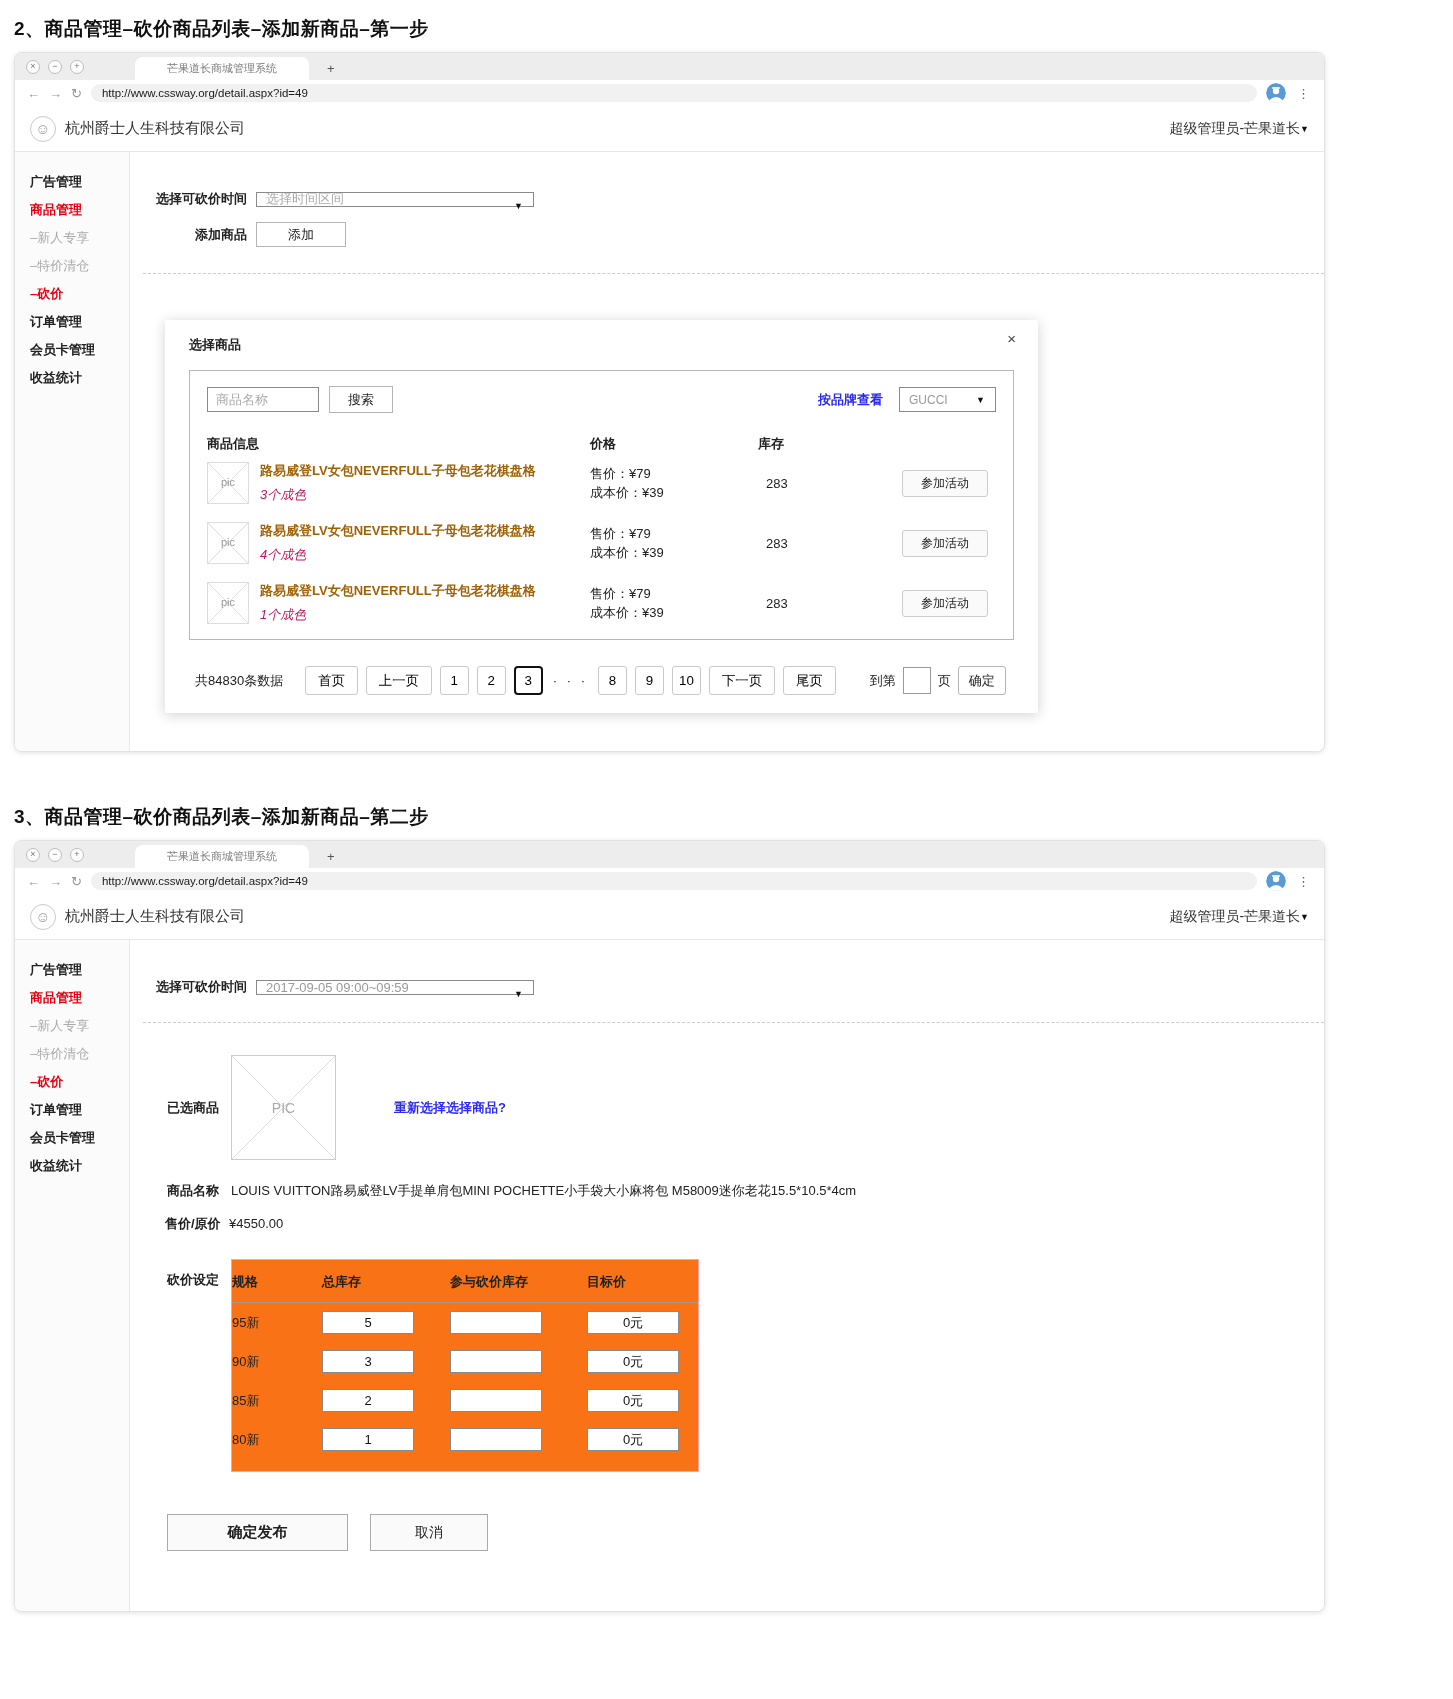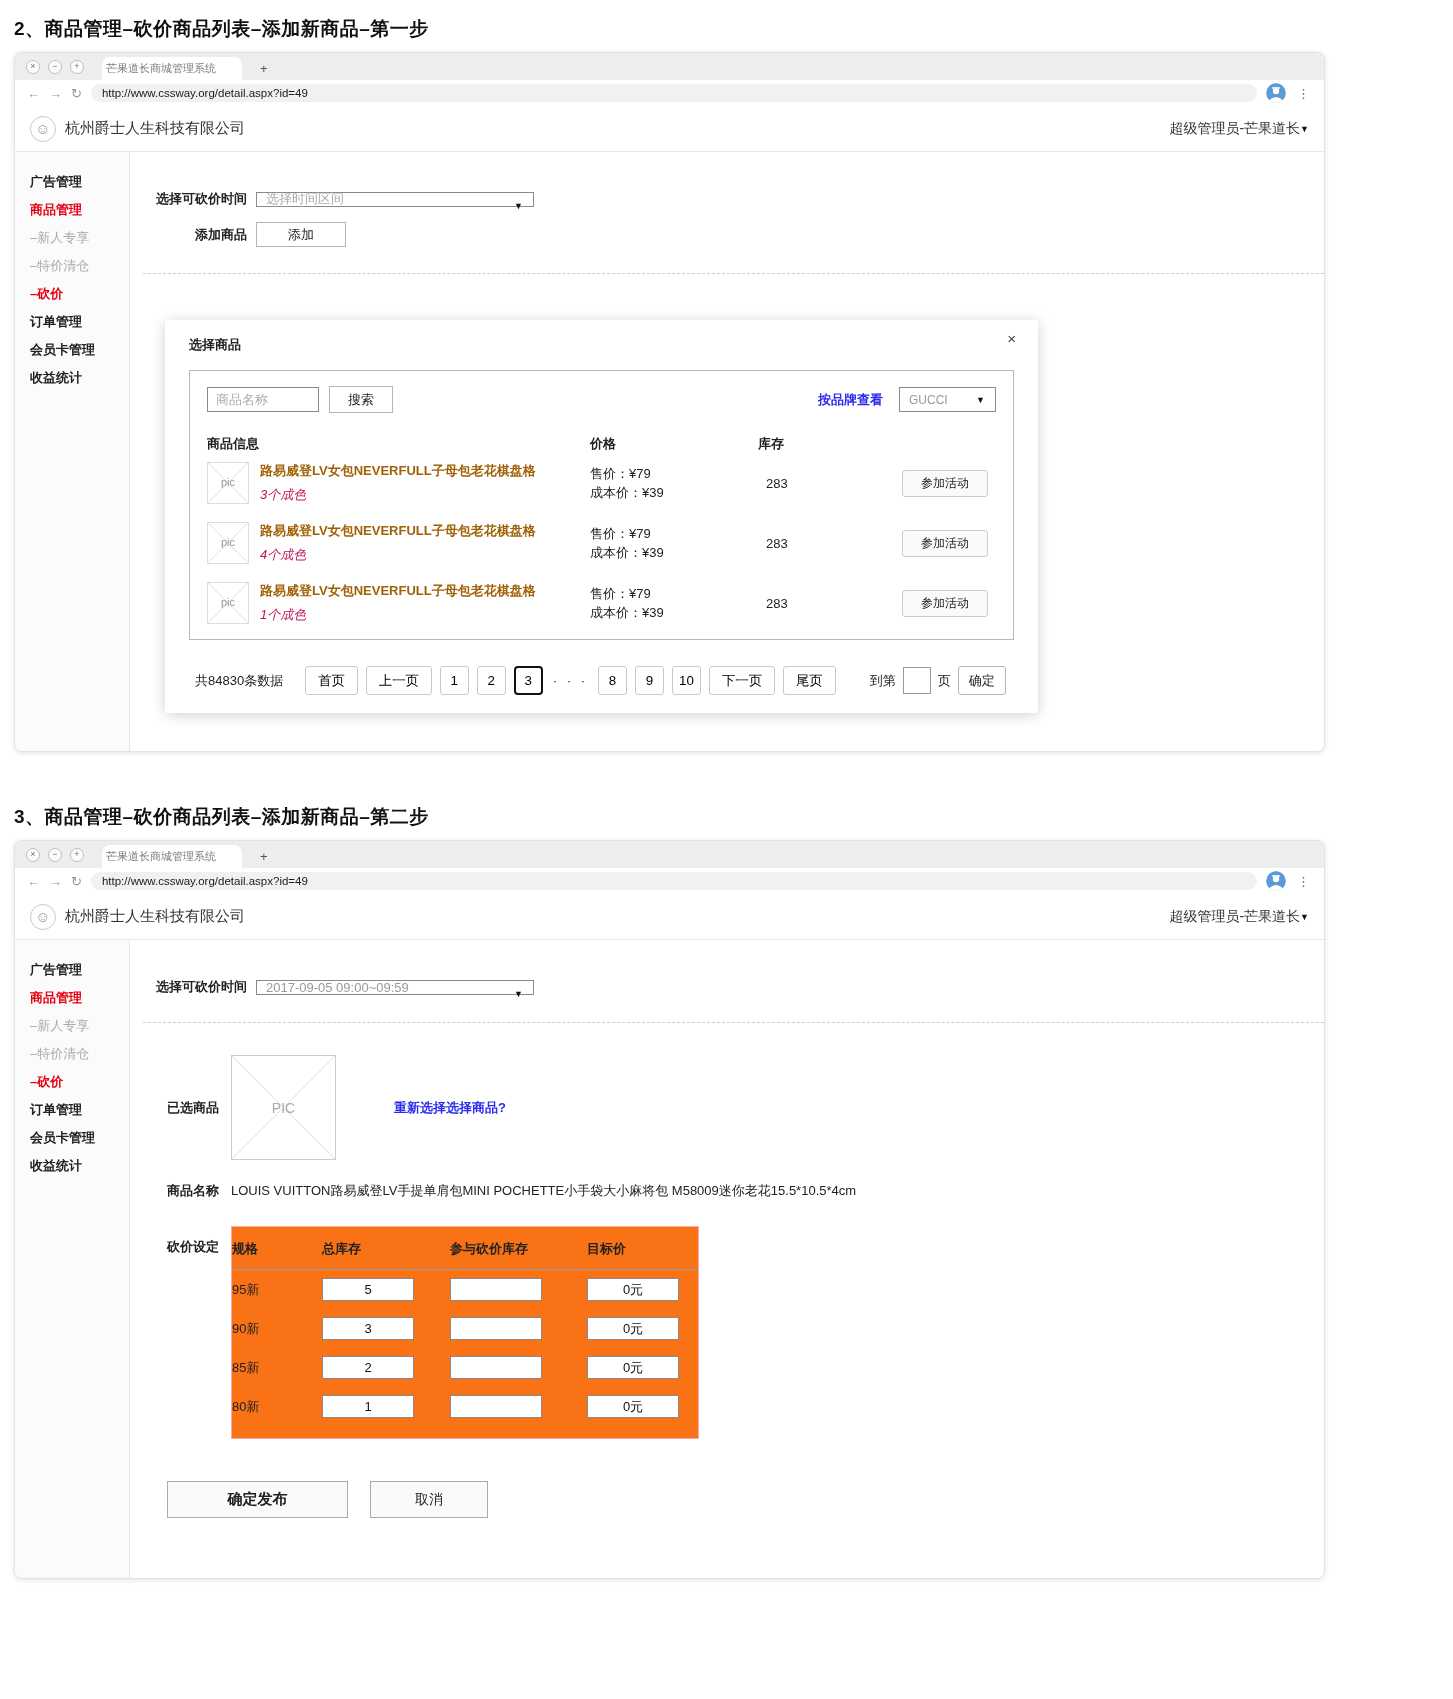--- a/index.html
+++ b/index.html
@@ -16,22 +16,22 @@
     border:1px solid #e2e2e2; border-radius:8px;
     box-shadow:0 1px 5px rgba(0,0,0,.12); overflow:hidden;
   }
   .tab-bar { height:27px; background:#ededed; display:flex; align-items:flex-end; padding-left:11px; }
   .win-btns { display:flex; gap:8px; align-items:center; height:27px; margin-right:18px; }
   .win-circle {
     width:14px; height:14px; border:1px solid #bdbdbd; border-radius:50%; background:#fcfcfc;
     font-size:9px; color:#777; display:flex; align-items:center; justify-content:center; line-height:1;
   }
   .tab-active {
-    background:#fff; height:23px; border-radius:8px 8px 0 0; padding:0 4px;
-    display:flex; align-items:center; font-size:11px; color:#7d7d7d; min-width:140px;
+    background:#fff; height:23px; border-radius:8px 8px 0 0; padding:0 32px;
+    display:flex; align-items:center; font-size:11px; color:#7d7d7d; min-width:140px;margin-left:33px;
   }
   .new-tab { color:#555; font-size:13px; margin-left:14px; height:23px; display:flex; align-items:center; padding:0 4px; }
   .nav-bar { height:26px; display:flex; align-items:center; padding:0 12px; gap:9px; background:#fff; }
   .nav-ico { color:#9a9a9a; font-size:13px; line-height:1; }
   .url-pill {
     flex:1; height:18px; background:#f1f1f1; border-radius:9px;
     display:flex; align-items:center; padding-left:11px; font-size:11.5px; color:#1a1a1a;
   }
   .avatar { width:20px; height:20px; border-radius:50%; overflow:hidden; flex:0 0 auto; }
   .menu-dots { color:#666; font-size:13px; padding:0 2px; }
@@ -381,20 +381,24 @@
             </svg>
           <span>PIC</span>
         </div>
         <span class="reselect-link">重新选择选择商品?</span>
       </div>
 
       <div class="kv-row">
         <span class="kv-lbl">商品名称</span>
         <span class="kv-val">LOUIS VUITTON路易威登LV手提单肩包MINI POCHETTE小手袋大小麻将包 M58009迷你老花15.5*10.5*4cm</span>
       </div>
+      <div class="kv-row" style="margin-top:15px; padding-left:22px;">
+        <span class="kv-lbl">售价/原价</span>
+        <span class="kv-val">¥4550.00</span>
+      </div>
 
       <div class="settings-row">
         <span class="set-lbl">砍价设定</span>
         <div class="set-table">
           <div class="set-grid set-head">
             <span>规格</span>
             <span>总库存</span>
             <span>参与砍价库存</span>
             <span>目标价</span>
           </div>

